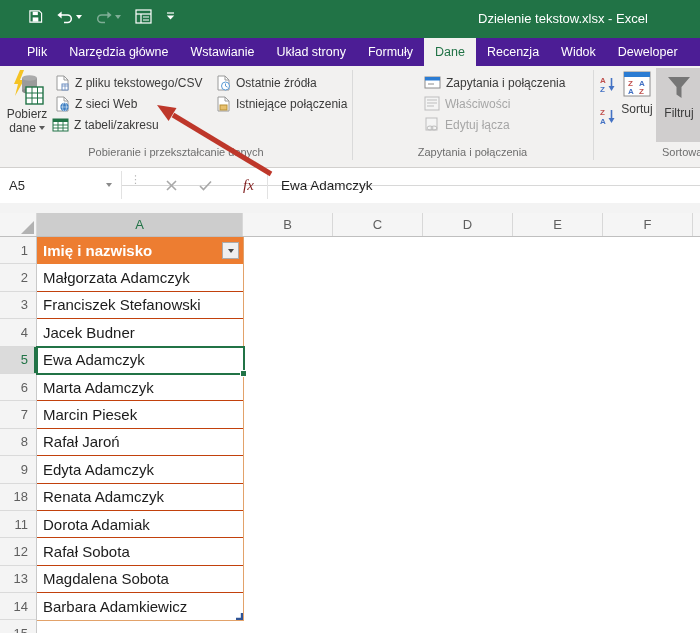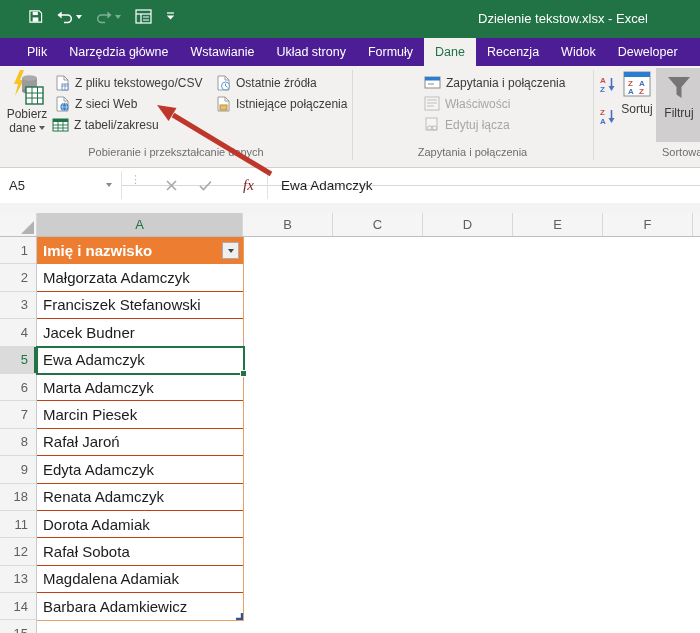--- a/index.html
+++ b/index.html
@@ -353,21 +353,21 @@
       <div class="tcell">
           <span>Renata Adamczyk</span>
         </div>
       <div class="tcell">
           <span>Dorota Adamiak</span>
         </div>
       <div class="tcell">
           <span>Rafał Sobota</span>
         </div>
       <div class="tcell">
-          <span>Magdalena Adamiak</span>
+          <span>Magdalena Sobota</span>
         </div>
       <div class="tcell last">
           <span>Barbara Adamkiewicz</span>
         </div>
     </div>
 
     <div class="selbox">
       <span class="fillhandle"></span>
     </div>
 

